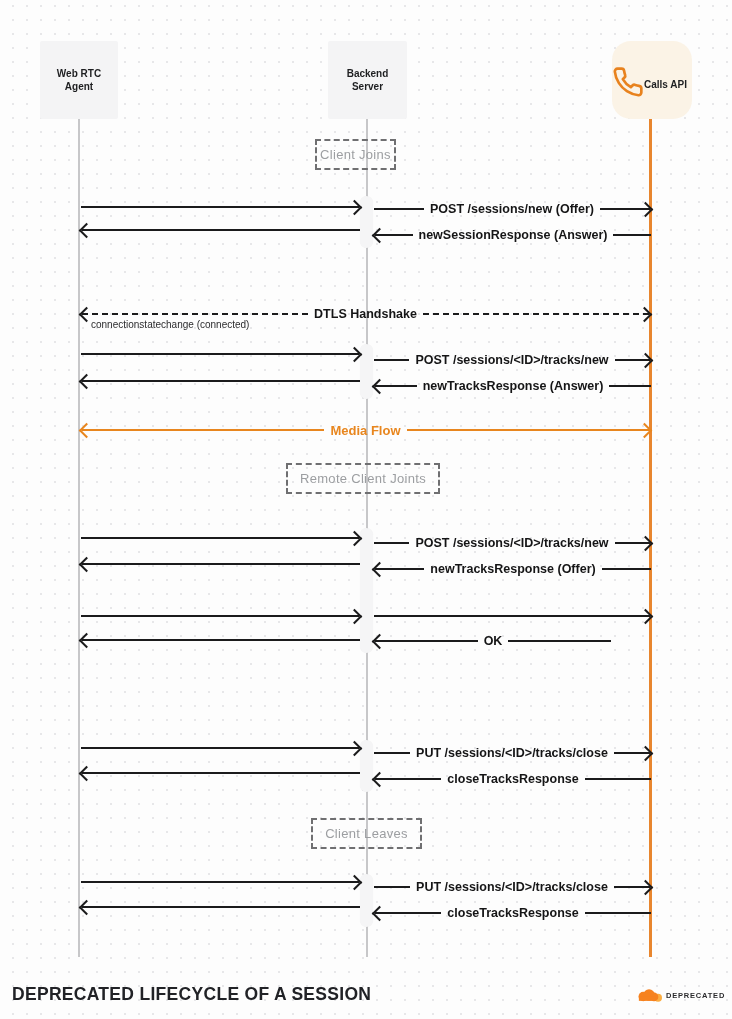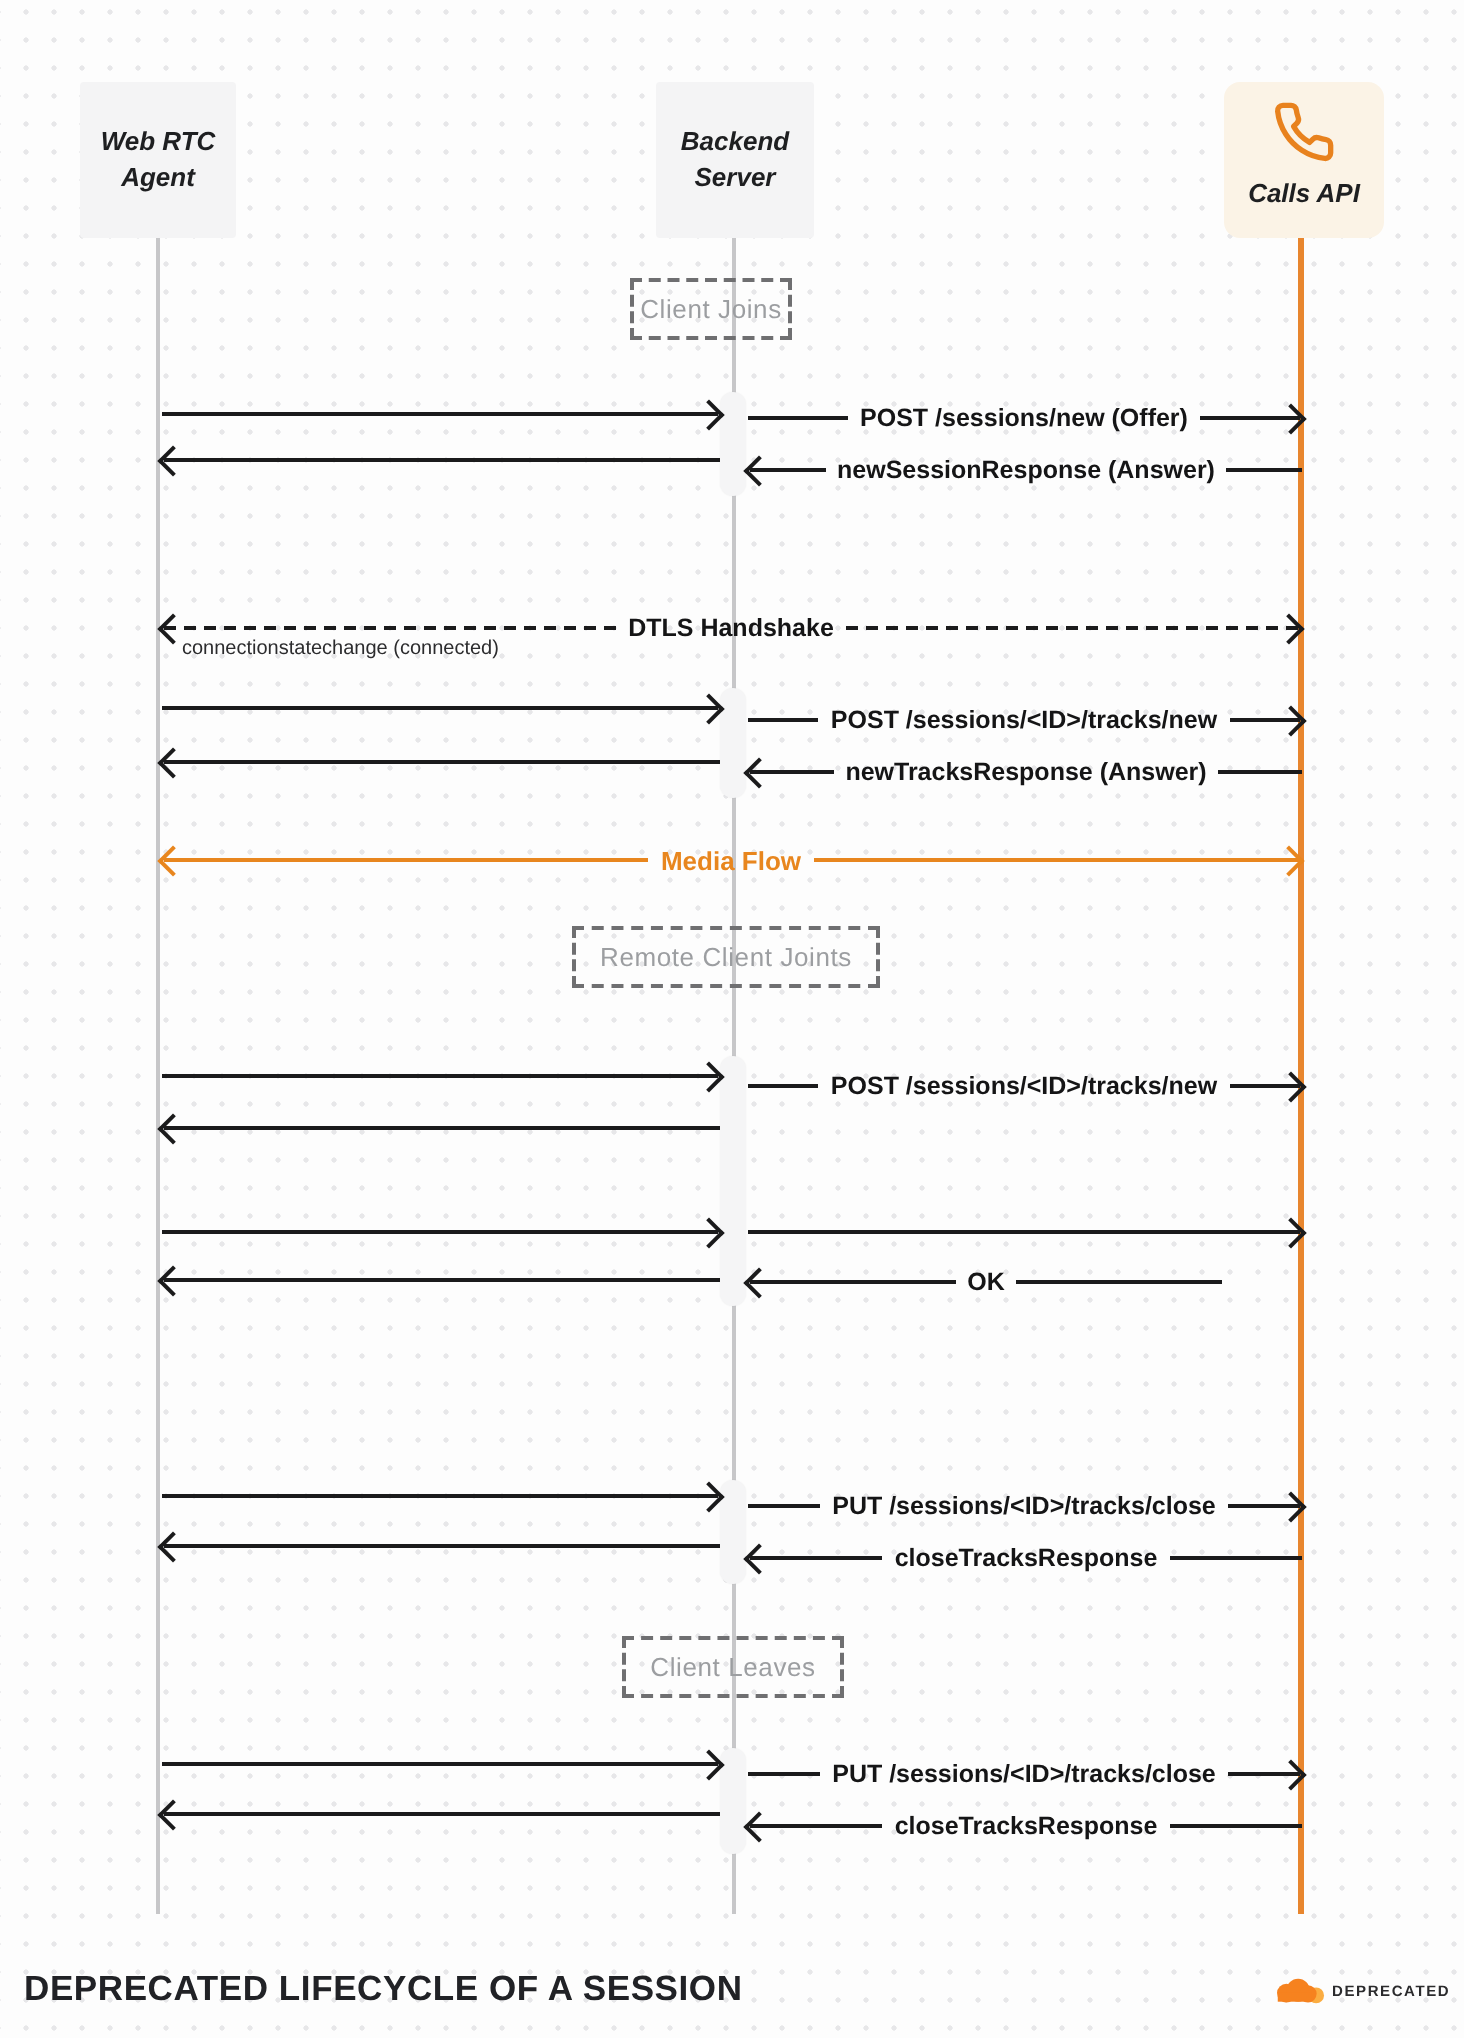--- a/index.html
+++ b/index.html
@@ -18,24 +18,24 @@
   }
   
   .lifeline{position:absolute;top:119px;height:838px;width:2px;background:#C7C7C9;}
   .lifeline.orange{width:3px;background:#E8862E;}
   
   .activation{position:absolute;left:360px;width:13px;background:#F5F5F6;border-radius:7px;box-shadow:0 0 1px rgba(0,0,0,.06);}
   
   .actor{
     position:absolute;top:41px;height:78px;display:flex;align-items:center;justify-content:center;
     background:#F4F4F5;border-radius:2px;text-align:center;
-    font-weight:700;font-size:13px;color:#1E1F21;line-height:1.35;white-space:pre-line;font-style:italic;
+    font-weight:700;font-size:10px;color:#1E1F21;line-height:1.35;white-space:pre-line;
   }
   .actor.calls{
-    background:#FBF3E6;border-radius:8px;flex-direction:column;justify-content:flex-start;
+    background:#FBF3E6;border-radius:19px;flex-direction:row;justify-content:flex-start;
     padding-top:9px;box-sizing:border-box;
   }
   .actor.calls .phone{width:32px;height:32px;margin-bottom:6px;}
   
   .section{
     position:absolute;display:flex;align-items:center;justify-content:center;
     border:2px dashed #6F6F71;color:#9C9EA1;font-size:13px;letter-spacing:.3px;
     box-sizing:border-box;background:transparent;
   }
   
@@ -169,20 +169,26 @@
   </div>
   <div class="row" style="left:374px;top:535px;width:277px">
     <span class="seg"></span>
     <span class="lbl">POST /sessions/&lt;ID&gt;/tracks/new</span>
     <span class="seg"></span>
     <span class="chev r"></span>
   </div>
   <div class="row" style="left:81px;top:556px;width:279px">
     <span class="chev l"></span>
       <span class="seg"></span>
+  </div>
+  <div class="row" style="left:374px;top:561px;width:277px">
+    <span class="chev l"></span>
+    <span class="seg"></span>
+    <span class="lbl">newTracksResponse (Offer)</span>
+    <span class="seg"></span>
   </div>
 
   <div class="row" style="left:81px;top:608px;width:279px">
     <span class="seg"></span>
       <span class="chev r"></span>
   </div>
   <div class="row" style="left:374px;top:608px;width:277px">
     <span class="seg"></span>
     <span class="seg"></span>
     <span class="chev r"></span>

